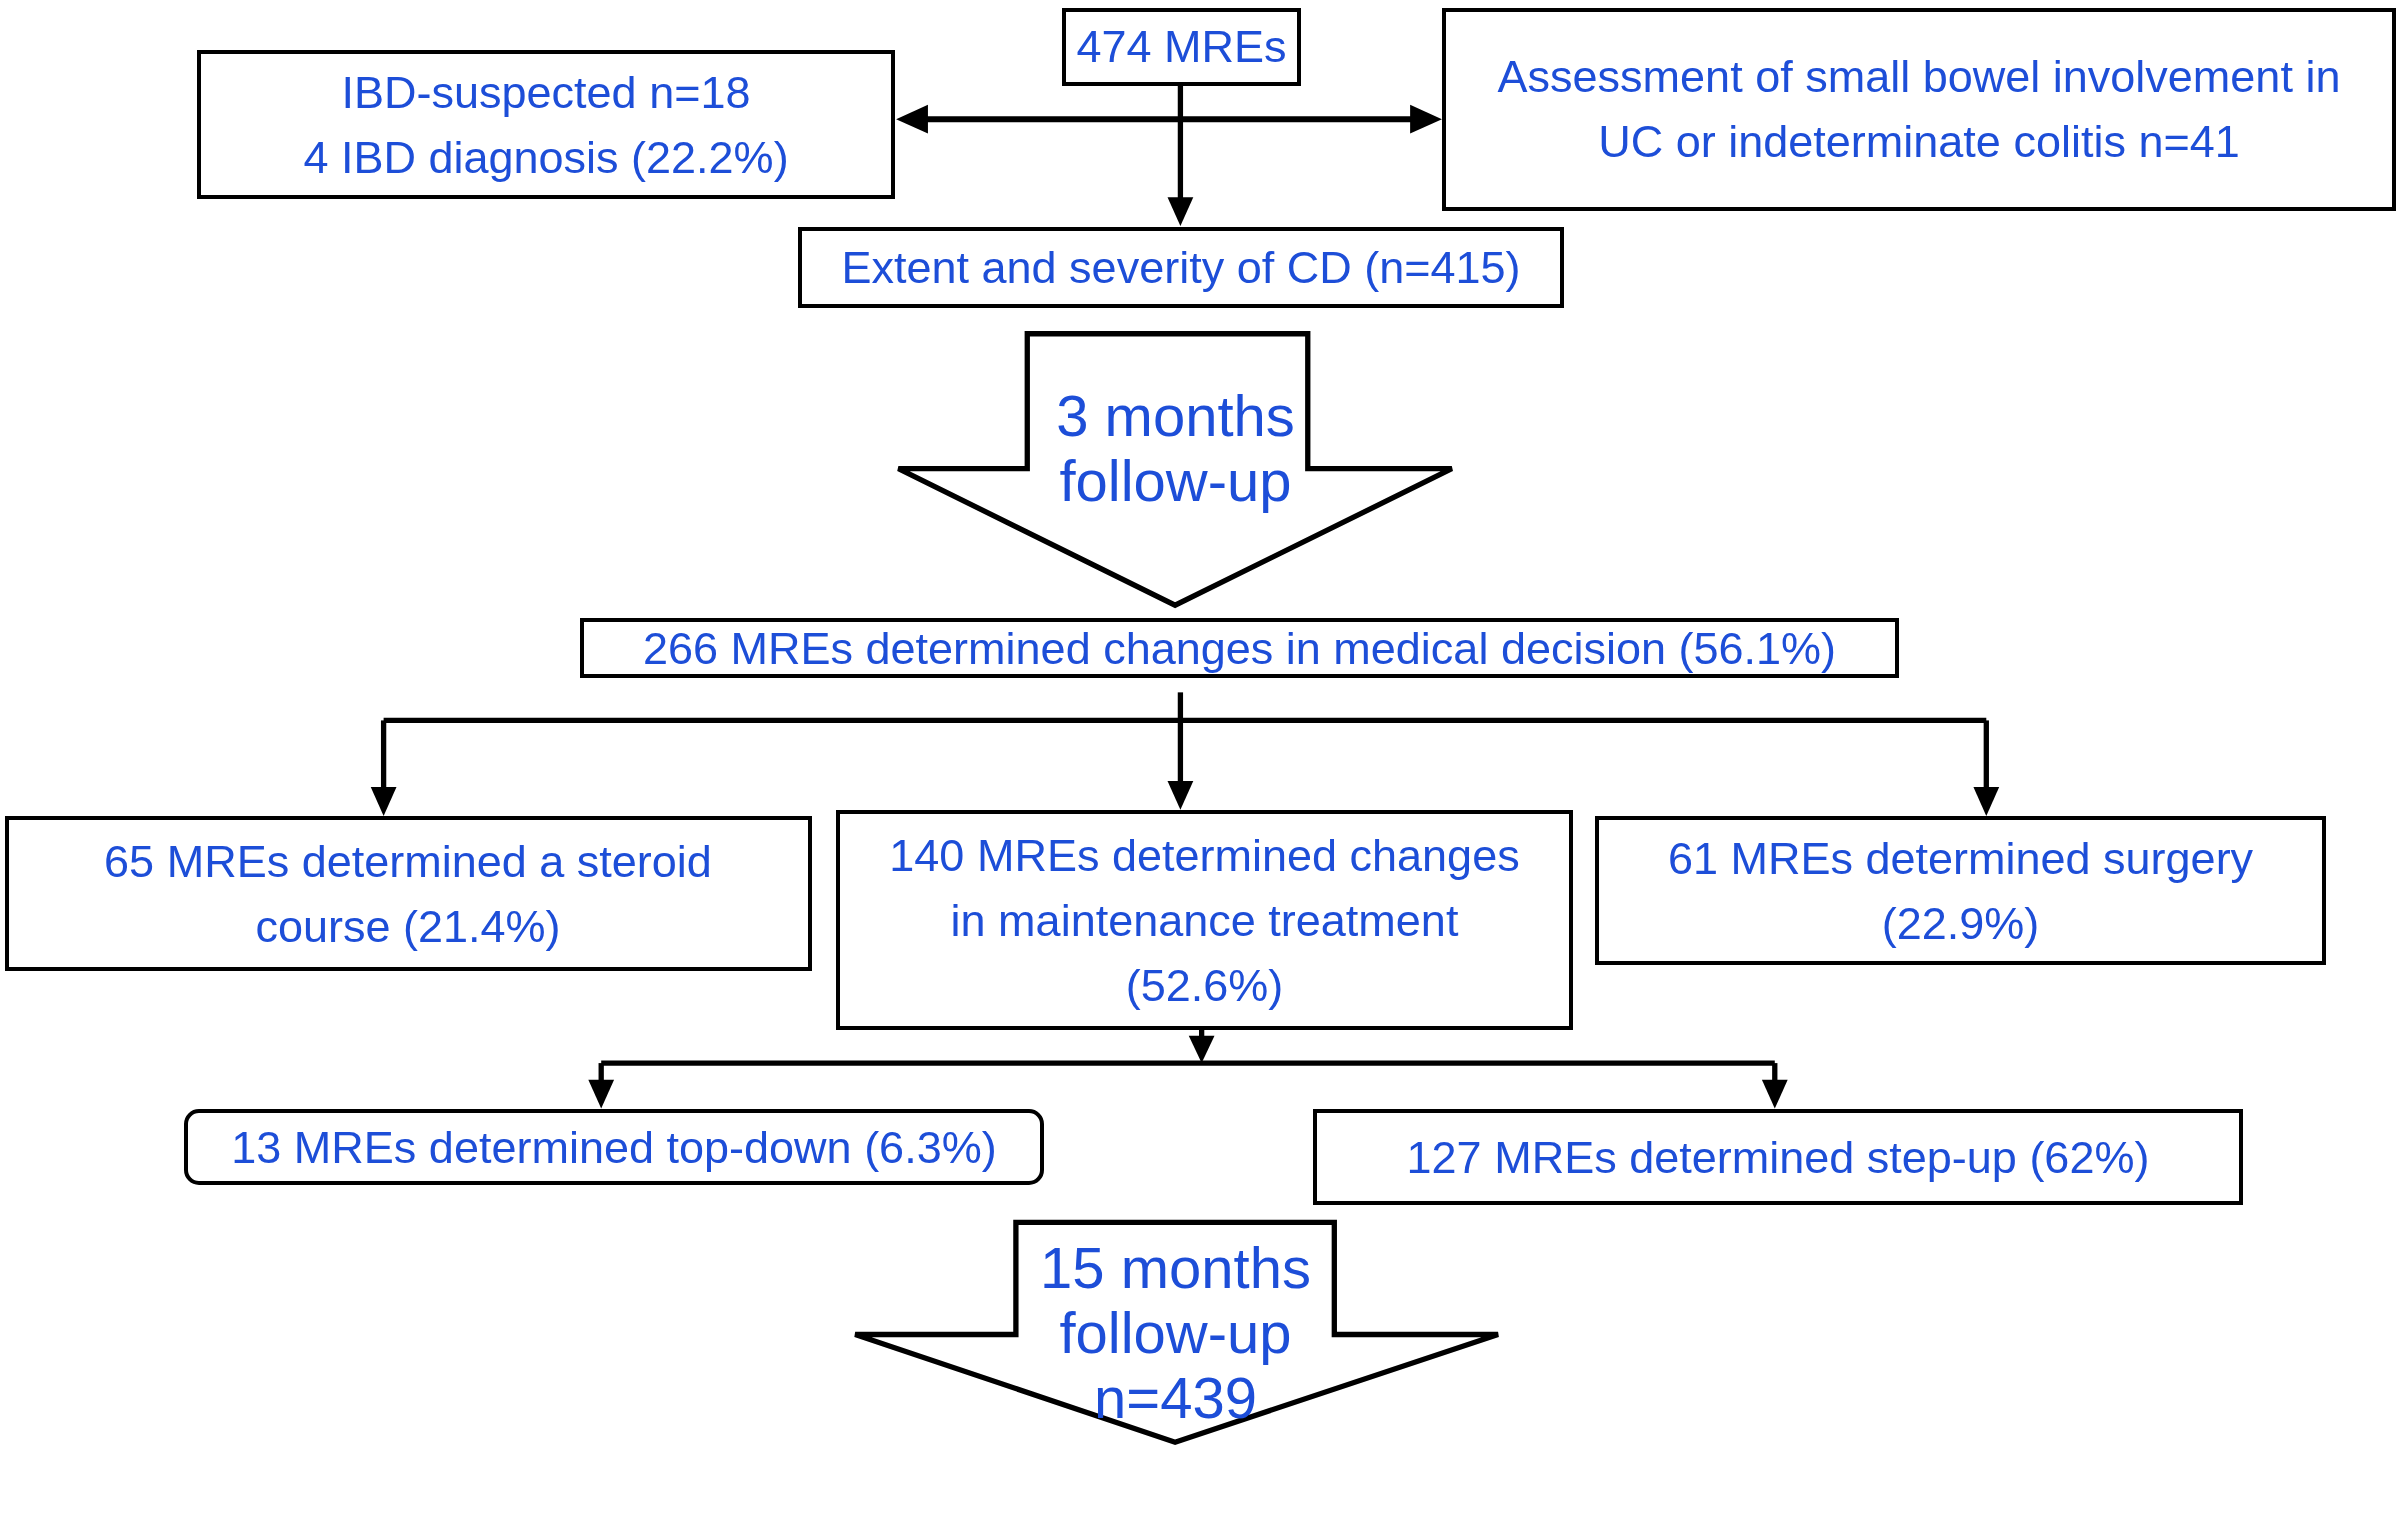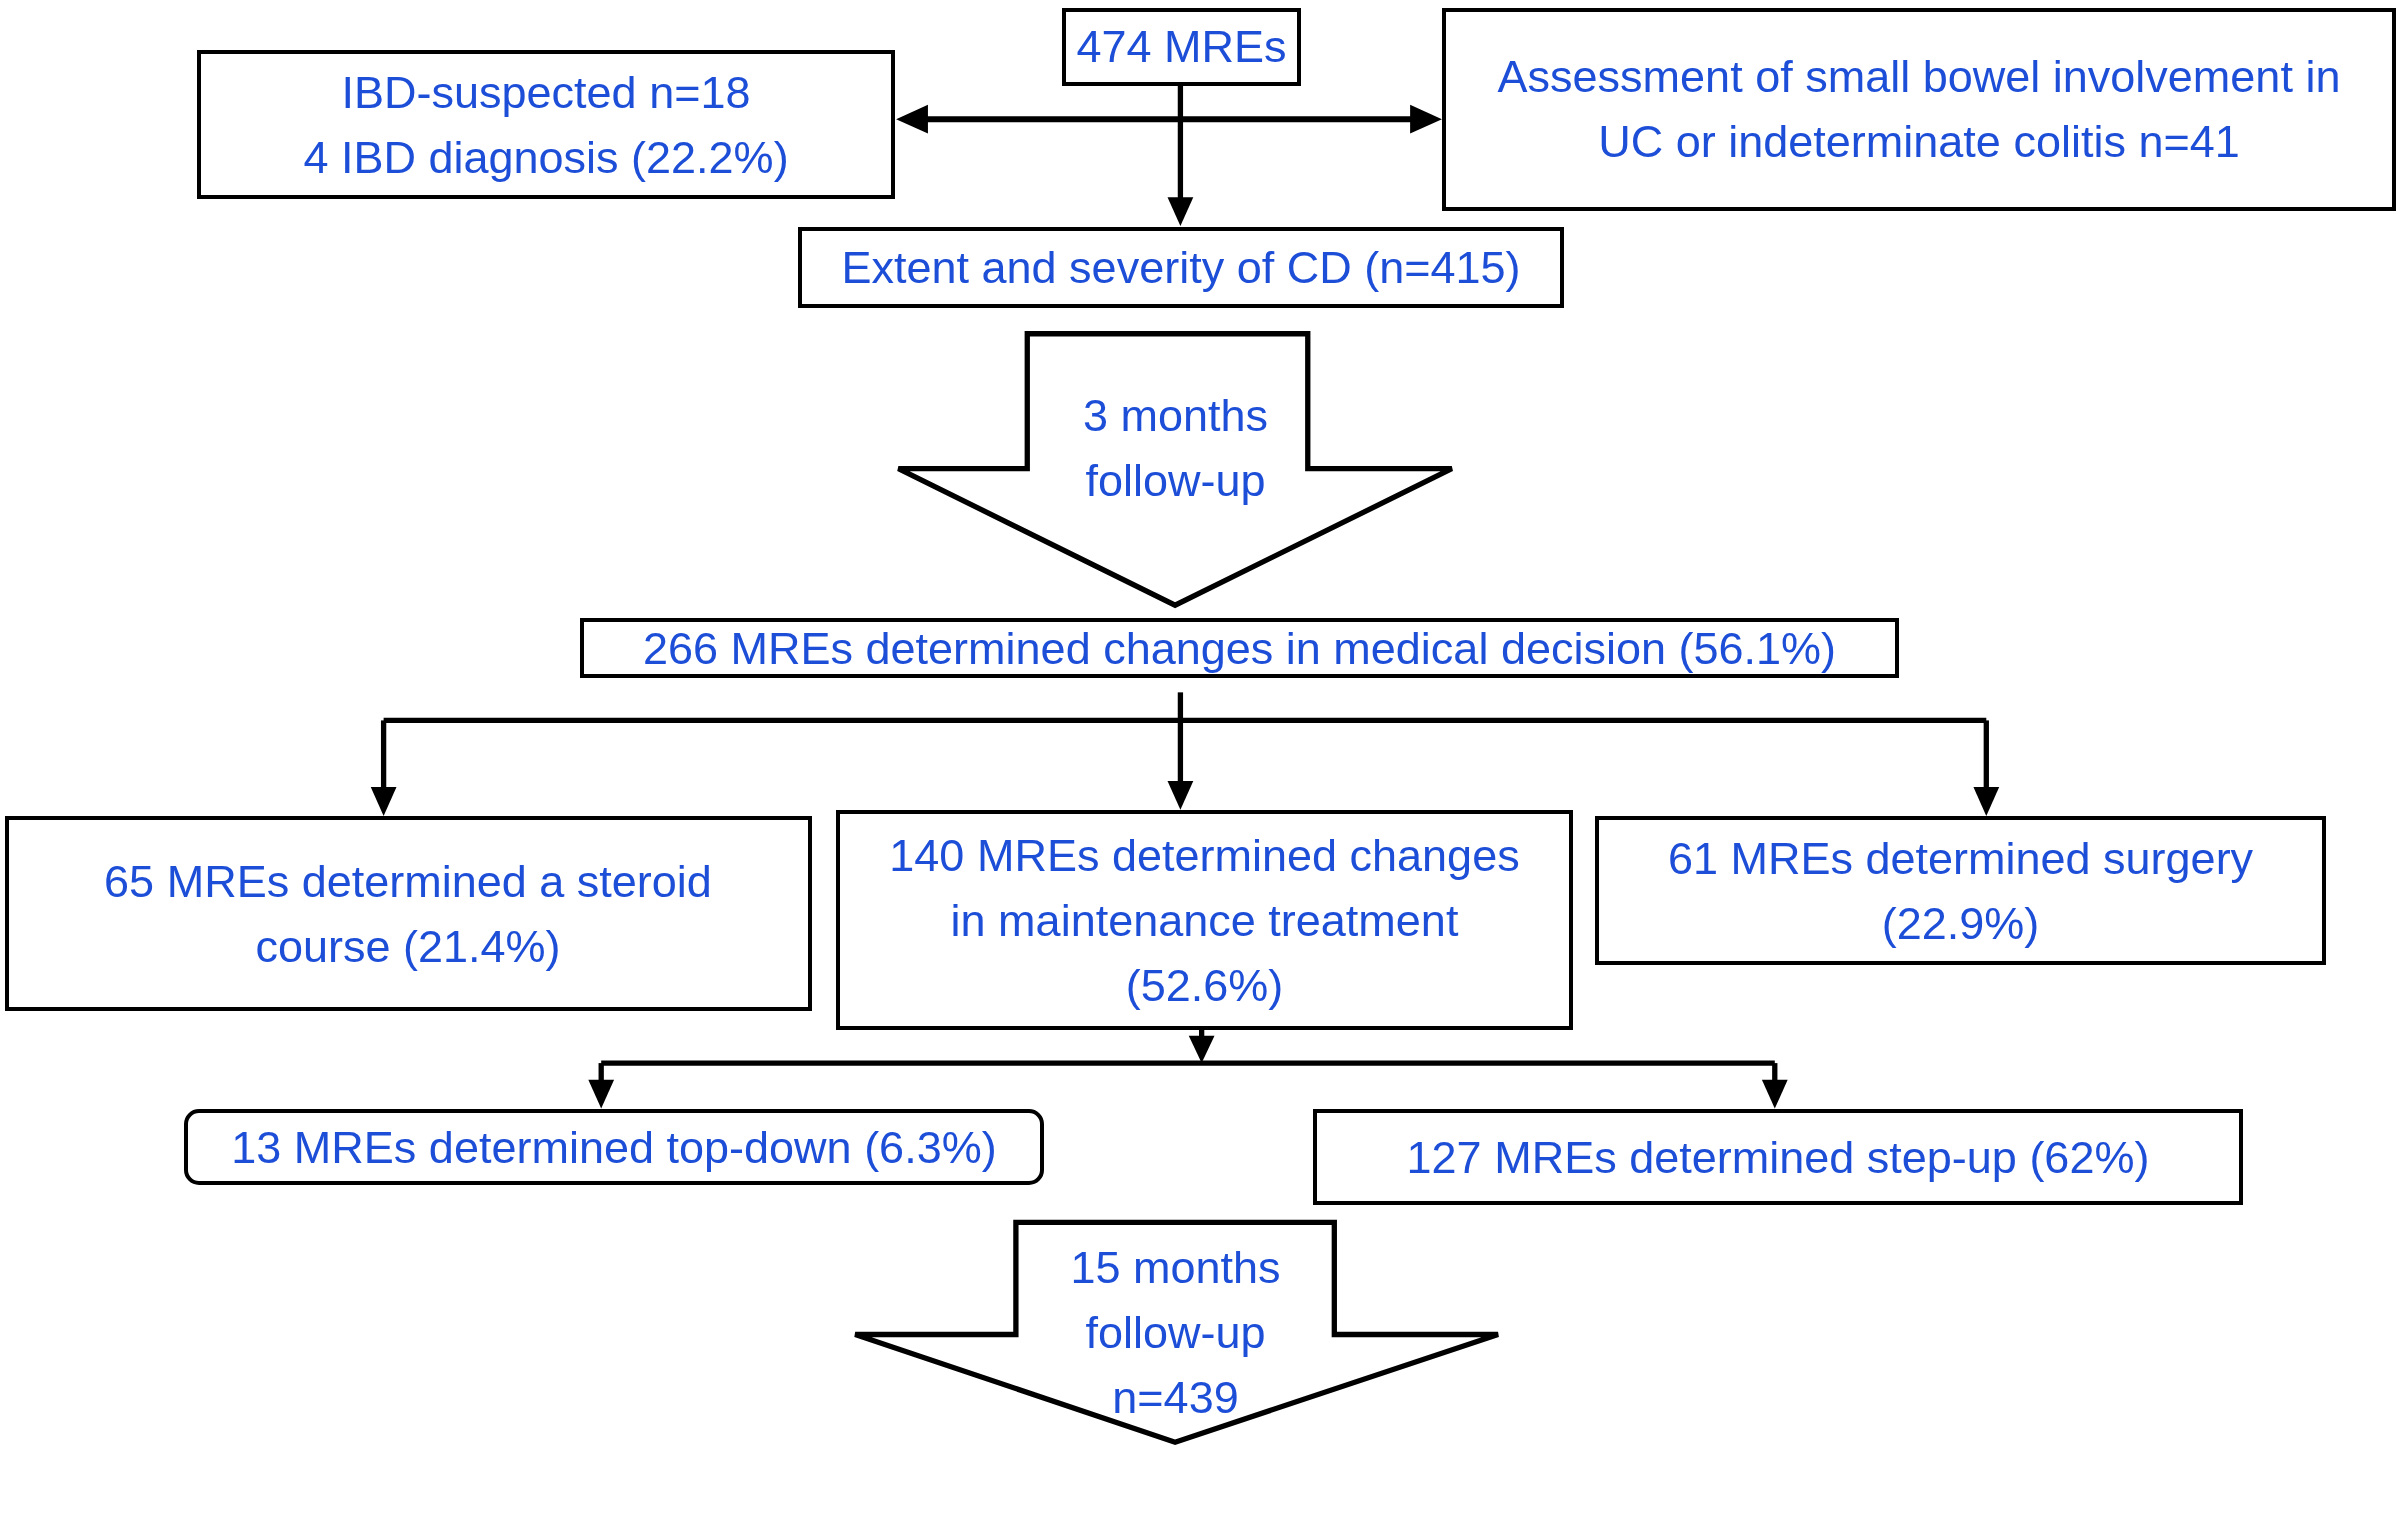--- a/index.html
+++ b/index.html
@@ -38,33 +38,33 @@
     z-index: 1;
     white-space: nowrap;
   }
   .arrow-label {
     position: absolute;
     display: flex;
     flex-direction: column;
     align-items: center;
     justify-content: flex-start;
     text-align: center;
-    font-size: 45px;
+    font-size: 58px;
     line-height: 65px;
     z-index: 1;
     white-space: nowrap;
     background: transparent;
   }
   
   #node-total           { left: 1062px; top: 7.6px;   width: 239px;  height: 78px; }
   #node-ibd-suspected   { left: 197px;  top: 50px;   width: 698px;  height: 149px; }
   #node-uc-assessment   { left: 1442px; top: 7.6px;   width: 954px; height: 203px; }
   #node-extent-severity { left: 798px; top: 227px;  width: 766px; height: 81px; }
   #node-medical-decision{ left: 580px;  top: 618px;  width: 1319px; height: 60px; }
-  #node-steroid-course  { left: 4.5px;    top: 816px; width: 807px; height: 195px; }
+  #node-steroid-course  { left: 4.5px;    top: 816px; width: 807px; height: 155px; }
   #node-maintenance     { left: 836px; top: 810px; width: 737px;  height: 220px; }
   #node-surgery         { left: 1595px; top: 816px; width: 731px;  height: 149px; }
   #node-top-down        { left: 184px;  top: 1109px; width: 860px; height: 76px; border-radius: 15px; }
   #node-step-up         { left: 1313px; top: 1109px; width: 930px; height: 96px; }
   #node-no-change       { left: 394px;  top: 1462px; width: 1539px; height: 62px;  }
   #label-followup-3m    { left: 948px; top: 383px;  width: 455px; }
   #label-followup-15m   { left: 948px; top: 1235px; width: 455px; }
 </style>
 </head>
 <body>

